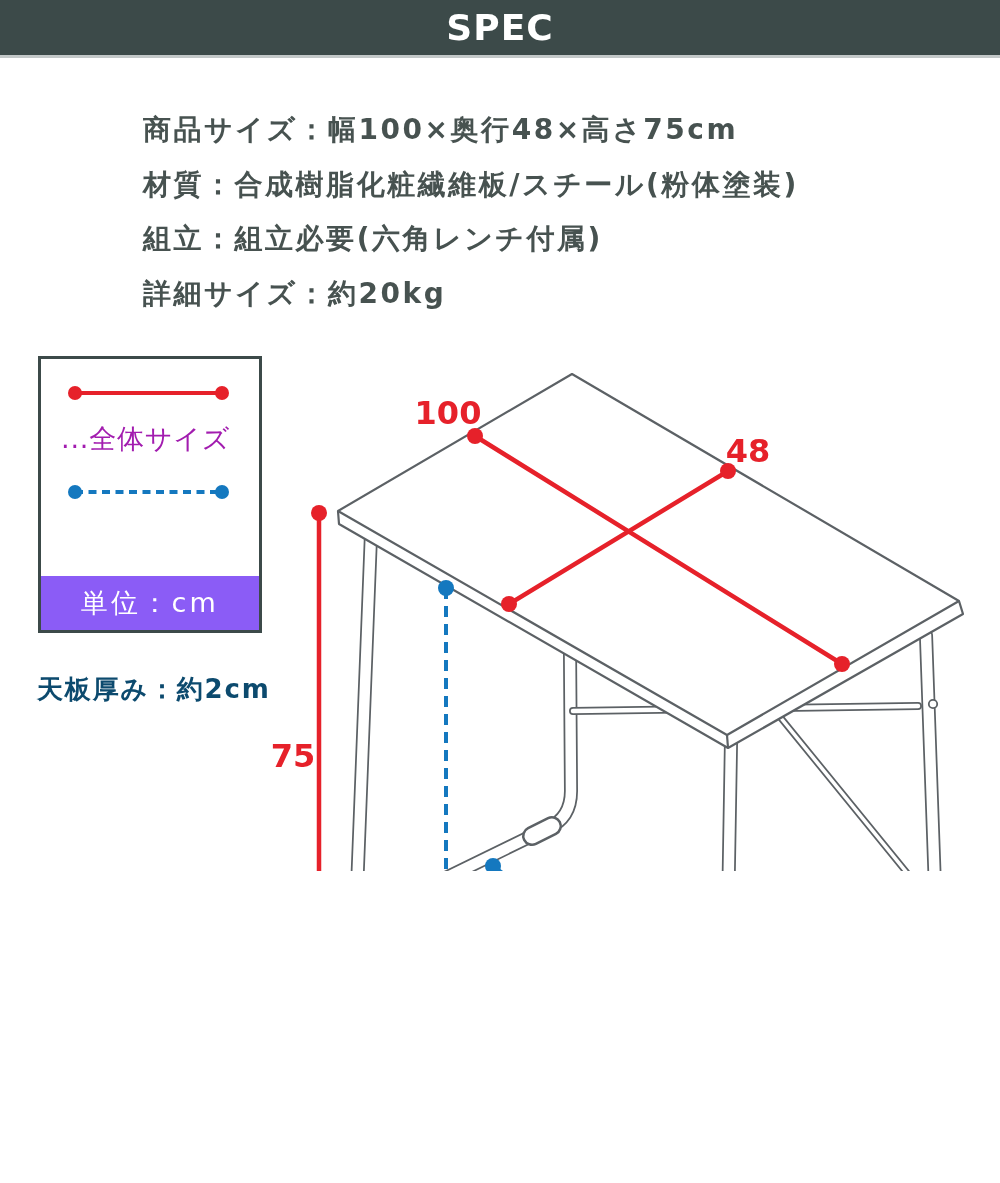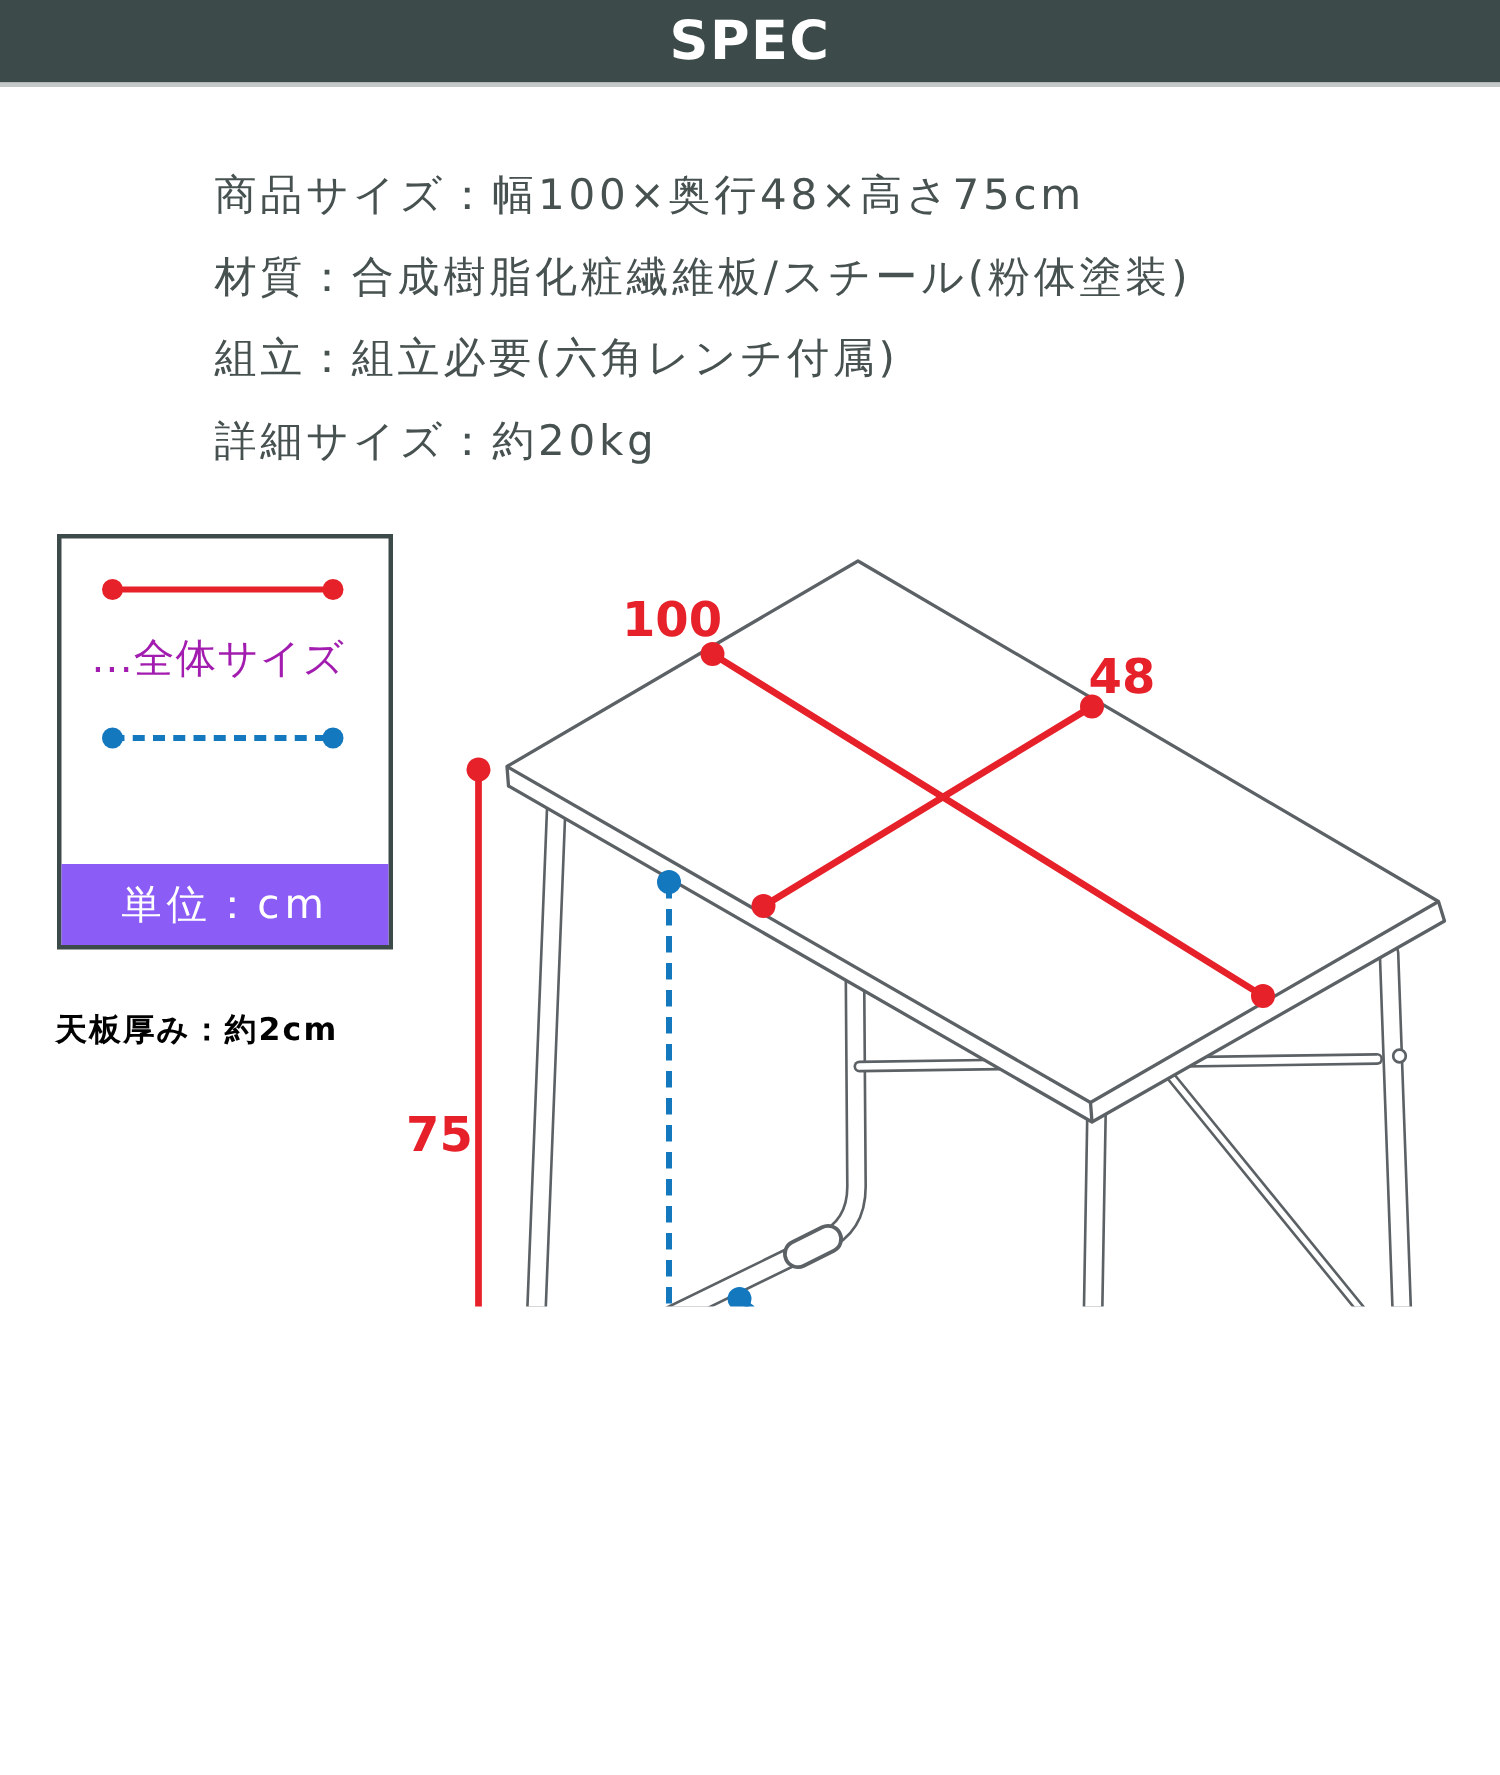--- a/index.html
+++ b/index.html
@@ -20,21 +20,21 @@
     color:#ffffff;font-size:36px;font-weight:700;letter-spacing:1px;
   }
   .header-strip{
     position:absolute;left:0;top:55px;width:1000px;height:3px;
     background:#c3c8c8;
   }
   
   .spec-lines{
     position:absolute;left:143px;top:103px;
     font-size:28px;line-height:54.5px;
-    color:#475250;font-weight:400;letter-spacing:0.09em;
+    color:#475250;font-weight:700;letter-spacing:0.09em;
     white-space:nowrap;
   }
   
   .legend-box{
     position:absolute;left:38px;top:356px;width:224px;height:277px;
     border:3px solid #3c4a49;background:#ffffff;box-sizing:border-box;
   }
   .legend-svg{position:absolute;left:0;top:0;}
   .legend-label{
     position:absolute;left:20px;
@@ -45,21 +45,21 @@
   .legend-label.l2{top:160px;}
   .legend-footer{
     position:absolute;left:0;right:0;bottom:0;height:54px;
     background:#8b5cf6;
     display:flex;align-items:center;justify-content:center;
     color:#ffffff;font-size:27px;letter-spacing:0.12em;
   }
   
   .note-thickness{
     position:absolute;left:37px;top:672px;
-    font-size:21px;color:#000000;font-weight:600;letter-spacing:0.07em;
+    font-size:26px;color:#0c4a6e;font-weight:600;letter-spacing:0.07em;
     white-space:nowrap;
   }
   
   .diagram-svg{position:absolute;left:0;top:0;}
   .tube-o{fill:none;stroke:#5c6165;stroke-width:14;stroke-linecap:round;stroke-linejoin:round;}
   .tube-i{fill:none;stroke:#ffffff;stroke-width:10.5;stroke-linecap:round;stroke-linejoin:round;}
   .bar-o{fill:none;stroke:#5c6165;stroke-width:8;stroke-linecap:round;}
   .bar-i{fill:none;stroke:#ffffff;stroke-width:4.5;stroke-linecap:round;}
   .brace-o{fill:none;stroke:#5c6165;stroke-width:7;stroke-linecap:round;}
   .brace-i{fill:none;stroke:#ffffff;stroke-width:3.5;stroke-linecap:round;}

